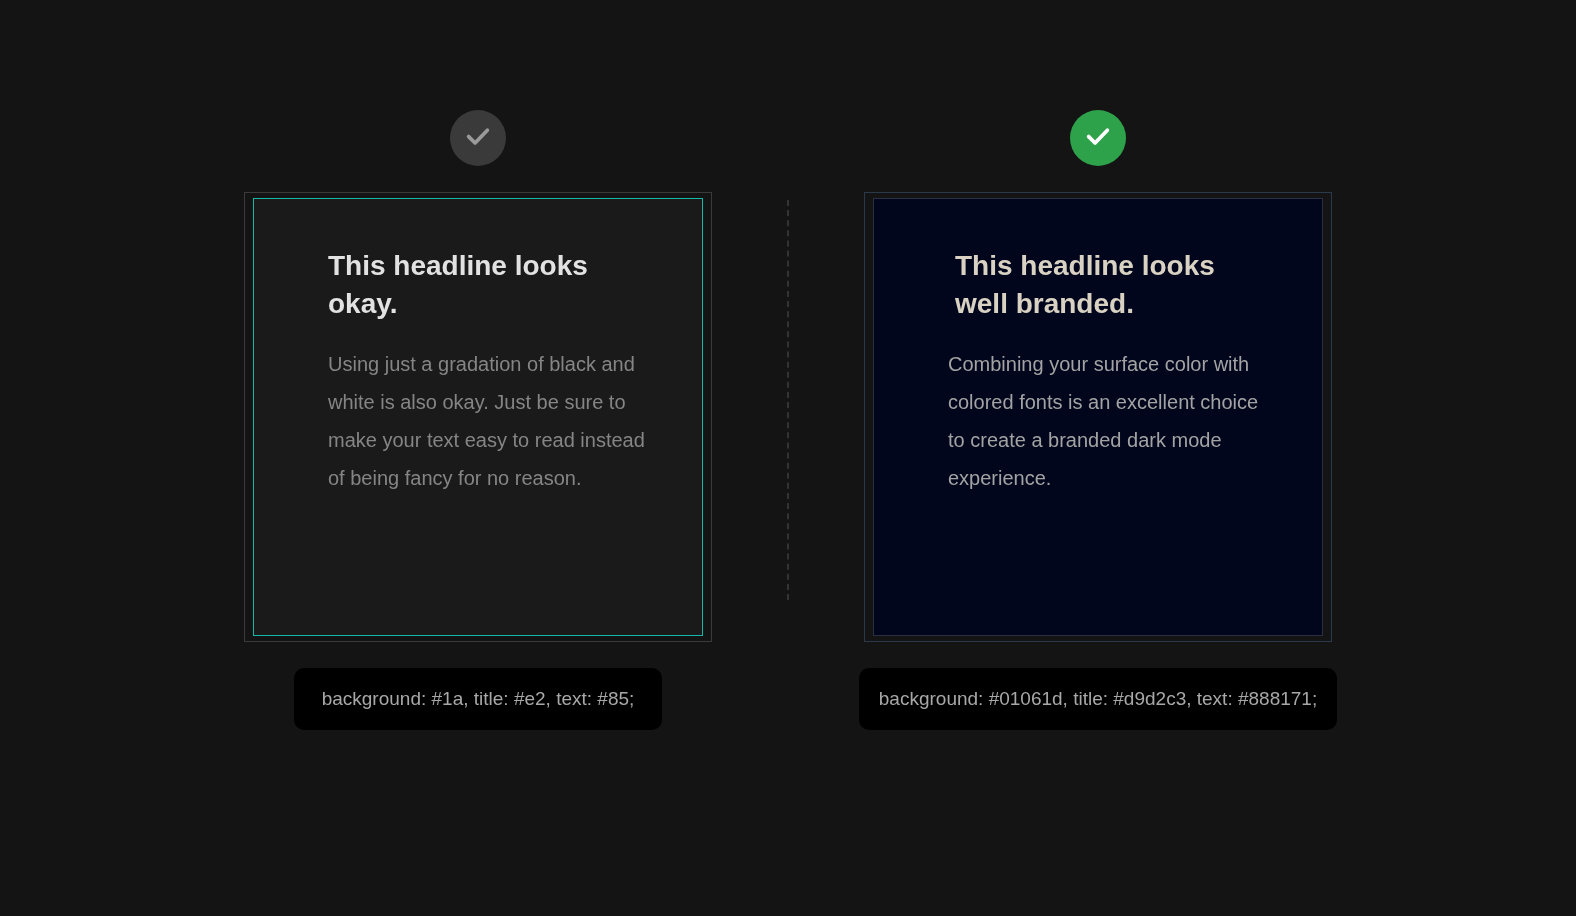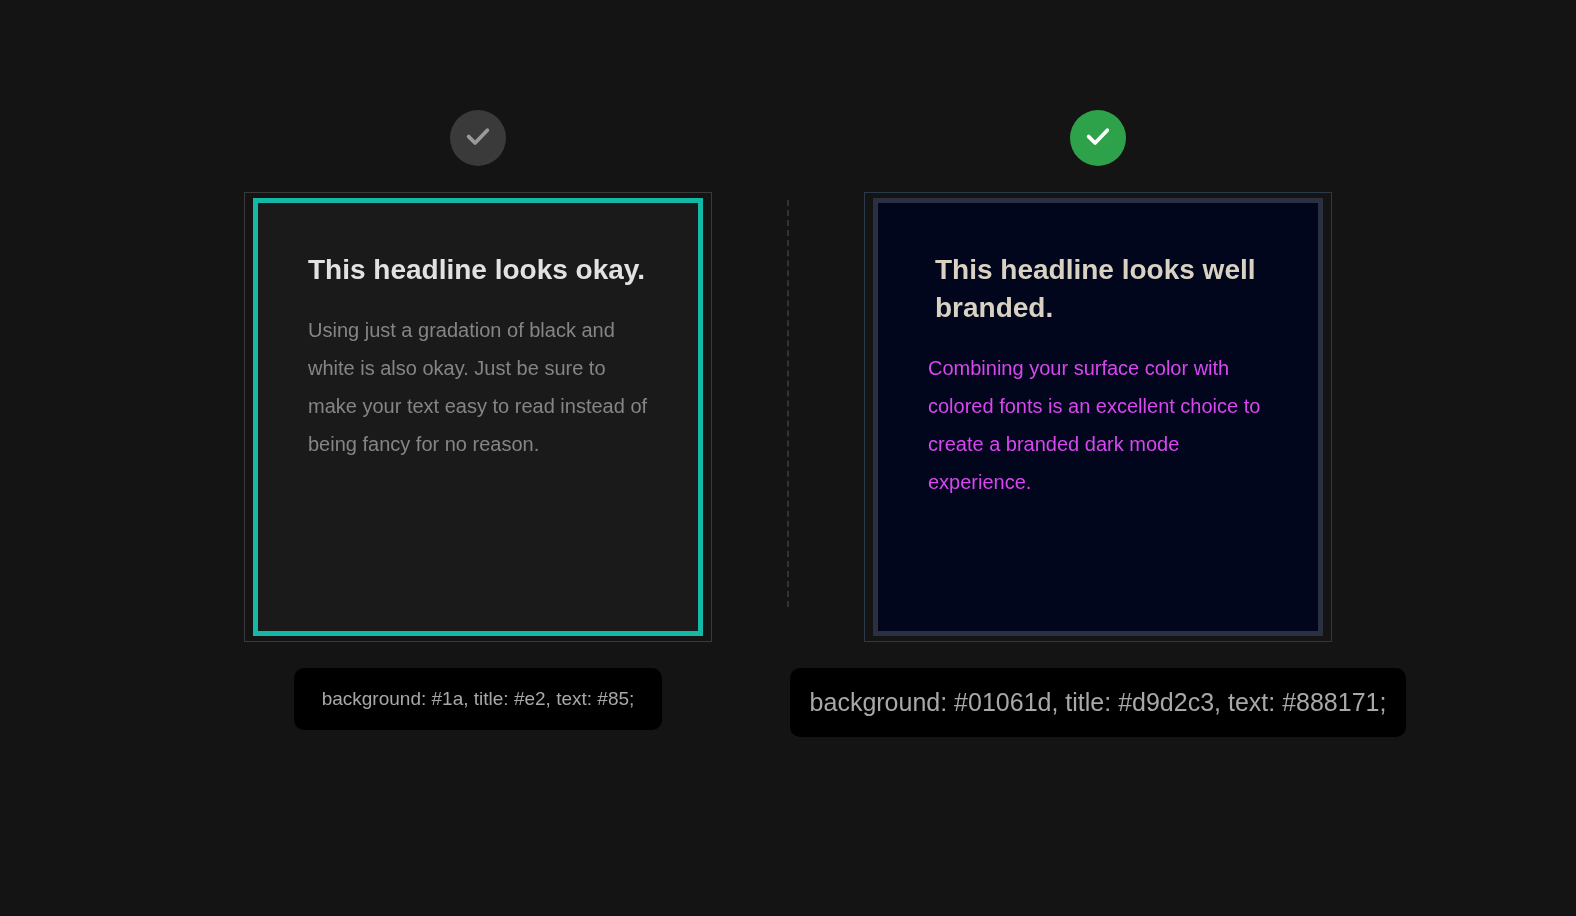--- a/index.html
+++ b/index.html
@@ -68,22 +68,22 @@
     top: -6px;
     left: -9px;
     right: -9px;
     bottom: -6px;
     border: 1px solid #3a3a3a;
     pointer-events: none;
   }
   .card {
     width: 450px;
     height: 438px;
-    border: 5px solid #14b8a6;
-    padding: 48px 50px 48px 50px;
+    border: 1px solid #14b8a6;
+    padding: 48px 50px 48px 74px;
   }
   .card.left-card {
     background: #1a1a1a;
   }
   .card.right-card {
     background: #01061d;
     border-color: #2a2f42;
   }
   .card-outline.right-outline {
     border-color: #2a3a4a;
@@ -103,34 +103,34 @@
   }
   .body-text {
     font-size: 20px;
     line-height: 1.9;
     font-weight: 400;
   }
   .left-card .body-text {
     color: #858585;
   }
   .right-card .body-text {
-    color: #d946ef;
+    color: #a3a3a3;
   }
   .caption {
     margin-top: 32px;
     background: #000000;
     border-radius: 10px;
     padding: 20px 28px;
     font-size: 19px;
     color: #a8a8a8;
     font-family: -apple-system, BlinkMacSystemFont, "Segoe UI", Helvetica, Arial, sans-serif;
     white-space: nowrap;
   }
   .column.right .caption {
-    font-size: 25px;
+    font-size: 19px;
     padding: 20px 20px;
   }
 </style>
 </head>
 <body>
 
 <div class="container">
 
   <div class="column left">
     <div class="badge gray">

